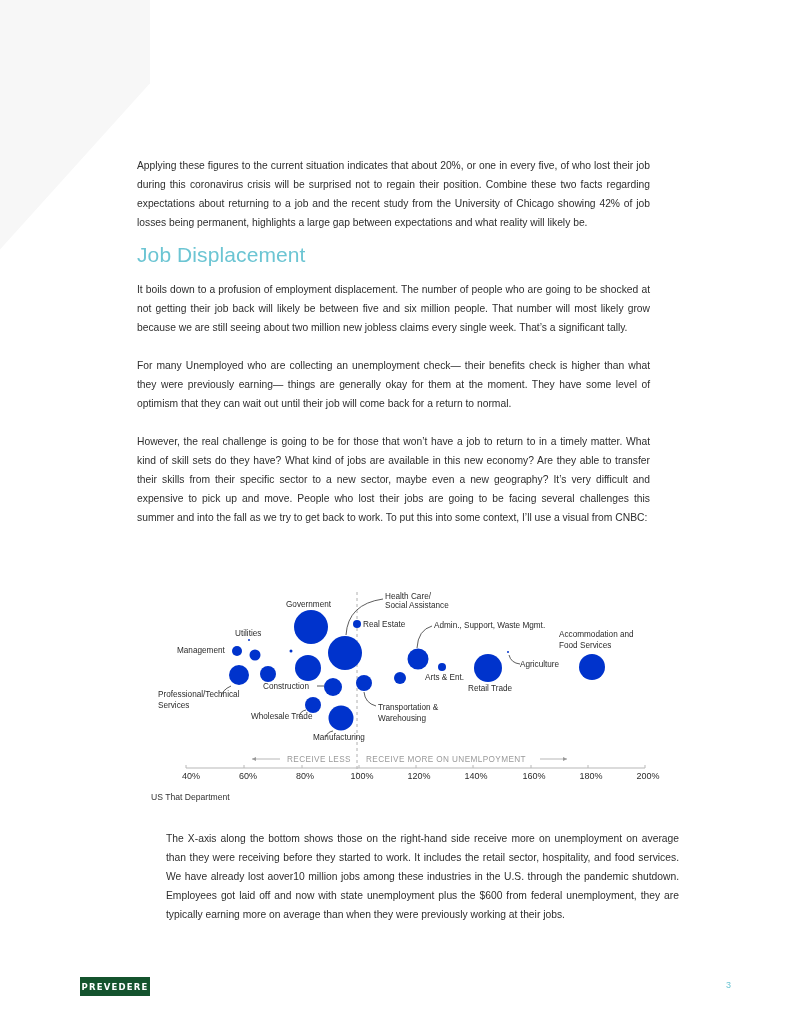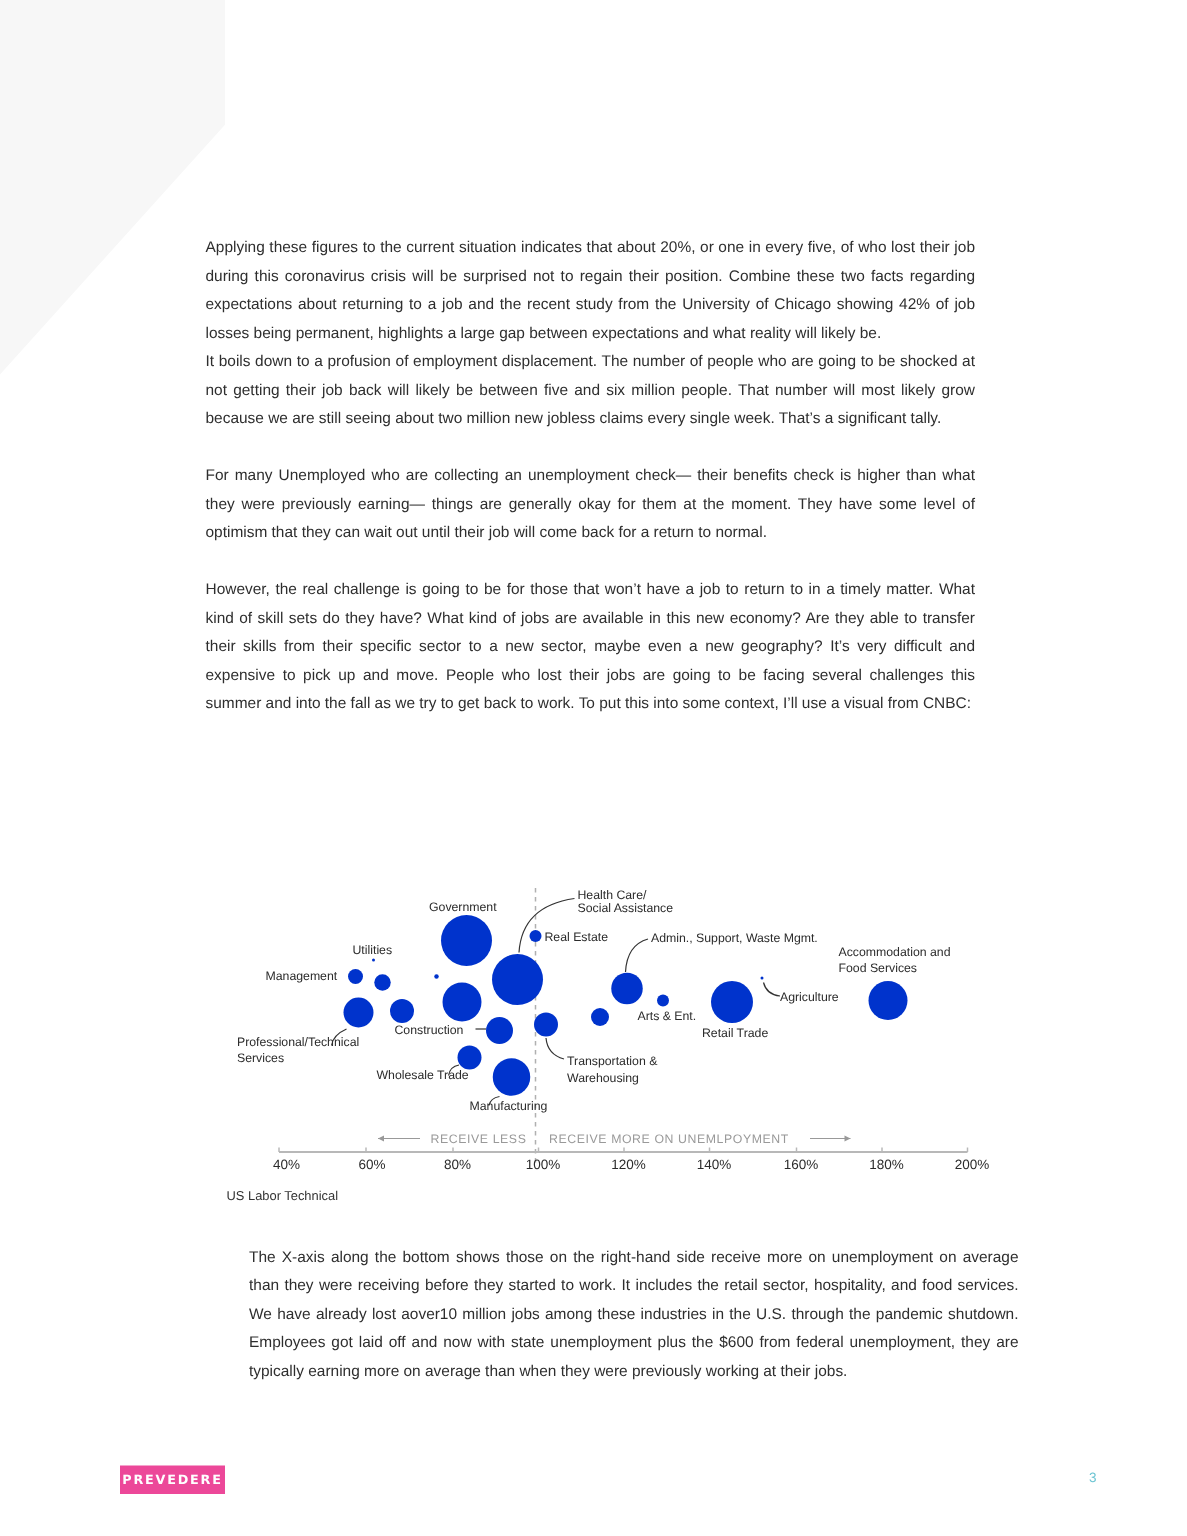--- a/index.html
+++ b/index.html
@@ -32,37 +32,38 @@
   .chart-wrap svg { display: block; }
   .caption {
     position: absolute; left: 151px; top: 790px; width: 520px;
     font-size: 8.6px; line-height: 14px; color: #333;
   }
   .after-chart {
     position: absolute; left: 166px; top: 829px; width: 513px;
   }
   .footer-logo {
     position: absolute; left: 80px; top: 977px; width: 70px; height: 19px;
-    background: #ec4899; color: #ffffff;
+    background: #14532d; color: #ffffff;
     font-family: "DejaVu Sans", sans-serif;
     font-weight: bold; font-size: 8.5px; letter-spacing: 1.2px;
     display: flex; align-items: center; justify-content: center;
   }
   .page-number {
     position: absolute; left: 726px; top: 980px;
     font-size: 9px; color: #6cc5d3;
   }
 </style>
 </head>
 <body>
 
 <div class="corner-shape"></div>
 
 <div class="content">
   <p class="body-text">Applying these figures to the current situation indicates that about 20%, or one in every five, of who lost their job during this coronavirus crisis will be surprised not to regain their position. Combine these two facts regarding expectations about returning to a job and the recent study from the University of Chicago showing 42% of job losses being permanent, highlights a large gap between expectations and what reality will likely be.</p>
+  <h2 class="section-heading">Job Displacement</h2>
   <p class="body-text">It boils down to a profusion of employment displacement. The number of people who are going to be shocked at not getting their job back will likely be between five and six million people. That number will most likely grow because we are still seeing about two million new jobless claims every single week. That’s a significant tally.</p>
   <div class="gap"></div>
   <p class="body-text">For many Unemployed who are collecting an unemployment check— their benefits check is  higher than what they were previously earning— things are generally okay for them at the moment. They have some level of optimism that they can wait out until their job will come back for a return to normal.</p>
   <div class="gap"></div>
   <p class="body-text">However, the real challenge is going to be for those that won’t have a job to return to in a timely matter. What kind of skill sets do they have? What kind of jobs are available in this new economy? Are they able to transfer their skills from their specific sector to a new sector, maybe even a new geography? It’s very difficult and expensive to pick up and move. People who lost their jobs are going to be facing several challenges this summer and into the fall as we try to get back to work. To put this into some context, I’ll use a visual from CNBC:</p>
 </div>
 
 <div class="chart-wrap">
   <svg width="520" height="200" viewBox="150 586 520 200" xmlns="http://www.w3.org/2000/svg" font-family="Liberation Sans, sans-serif" font-size="8.2" fill="#2b2b2b">
 
@@ -153,21 +154,21 @@
         <text x="476" y="779">140%</text>
         <text x="534" y="779">160%</text>
         <text x="591" y="779">180%</text>
         <text x="648" y="779">200%</text>
       </g>
     </g>
   </svg>
 </div>
 
 <div class="caption">
-  <div>US Labor Technical</div>
+  <div>US That Department</div>
 </div>
 
 <div class="after-chart">
   <p class="body-text">The X-axis along the bottom shows those on the right-hand side receive more on unemployment on average than they were receiving before they started to work. It includes the retail sector, hospitality, and food services.  We have already lost aover10 million jobs among these industries in the U.S. through the pandemic shutdown. Employees got laid off and now with state unemployment plus the $600 from federal unemployment, they are typically earning more on average than when they were previously working at their jobs.</p>
 </div>
 
 <div class="footer-logo">PREVEDERE</div>
 <div class="page-number">3</div>
 
 </body></html>

